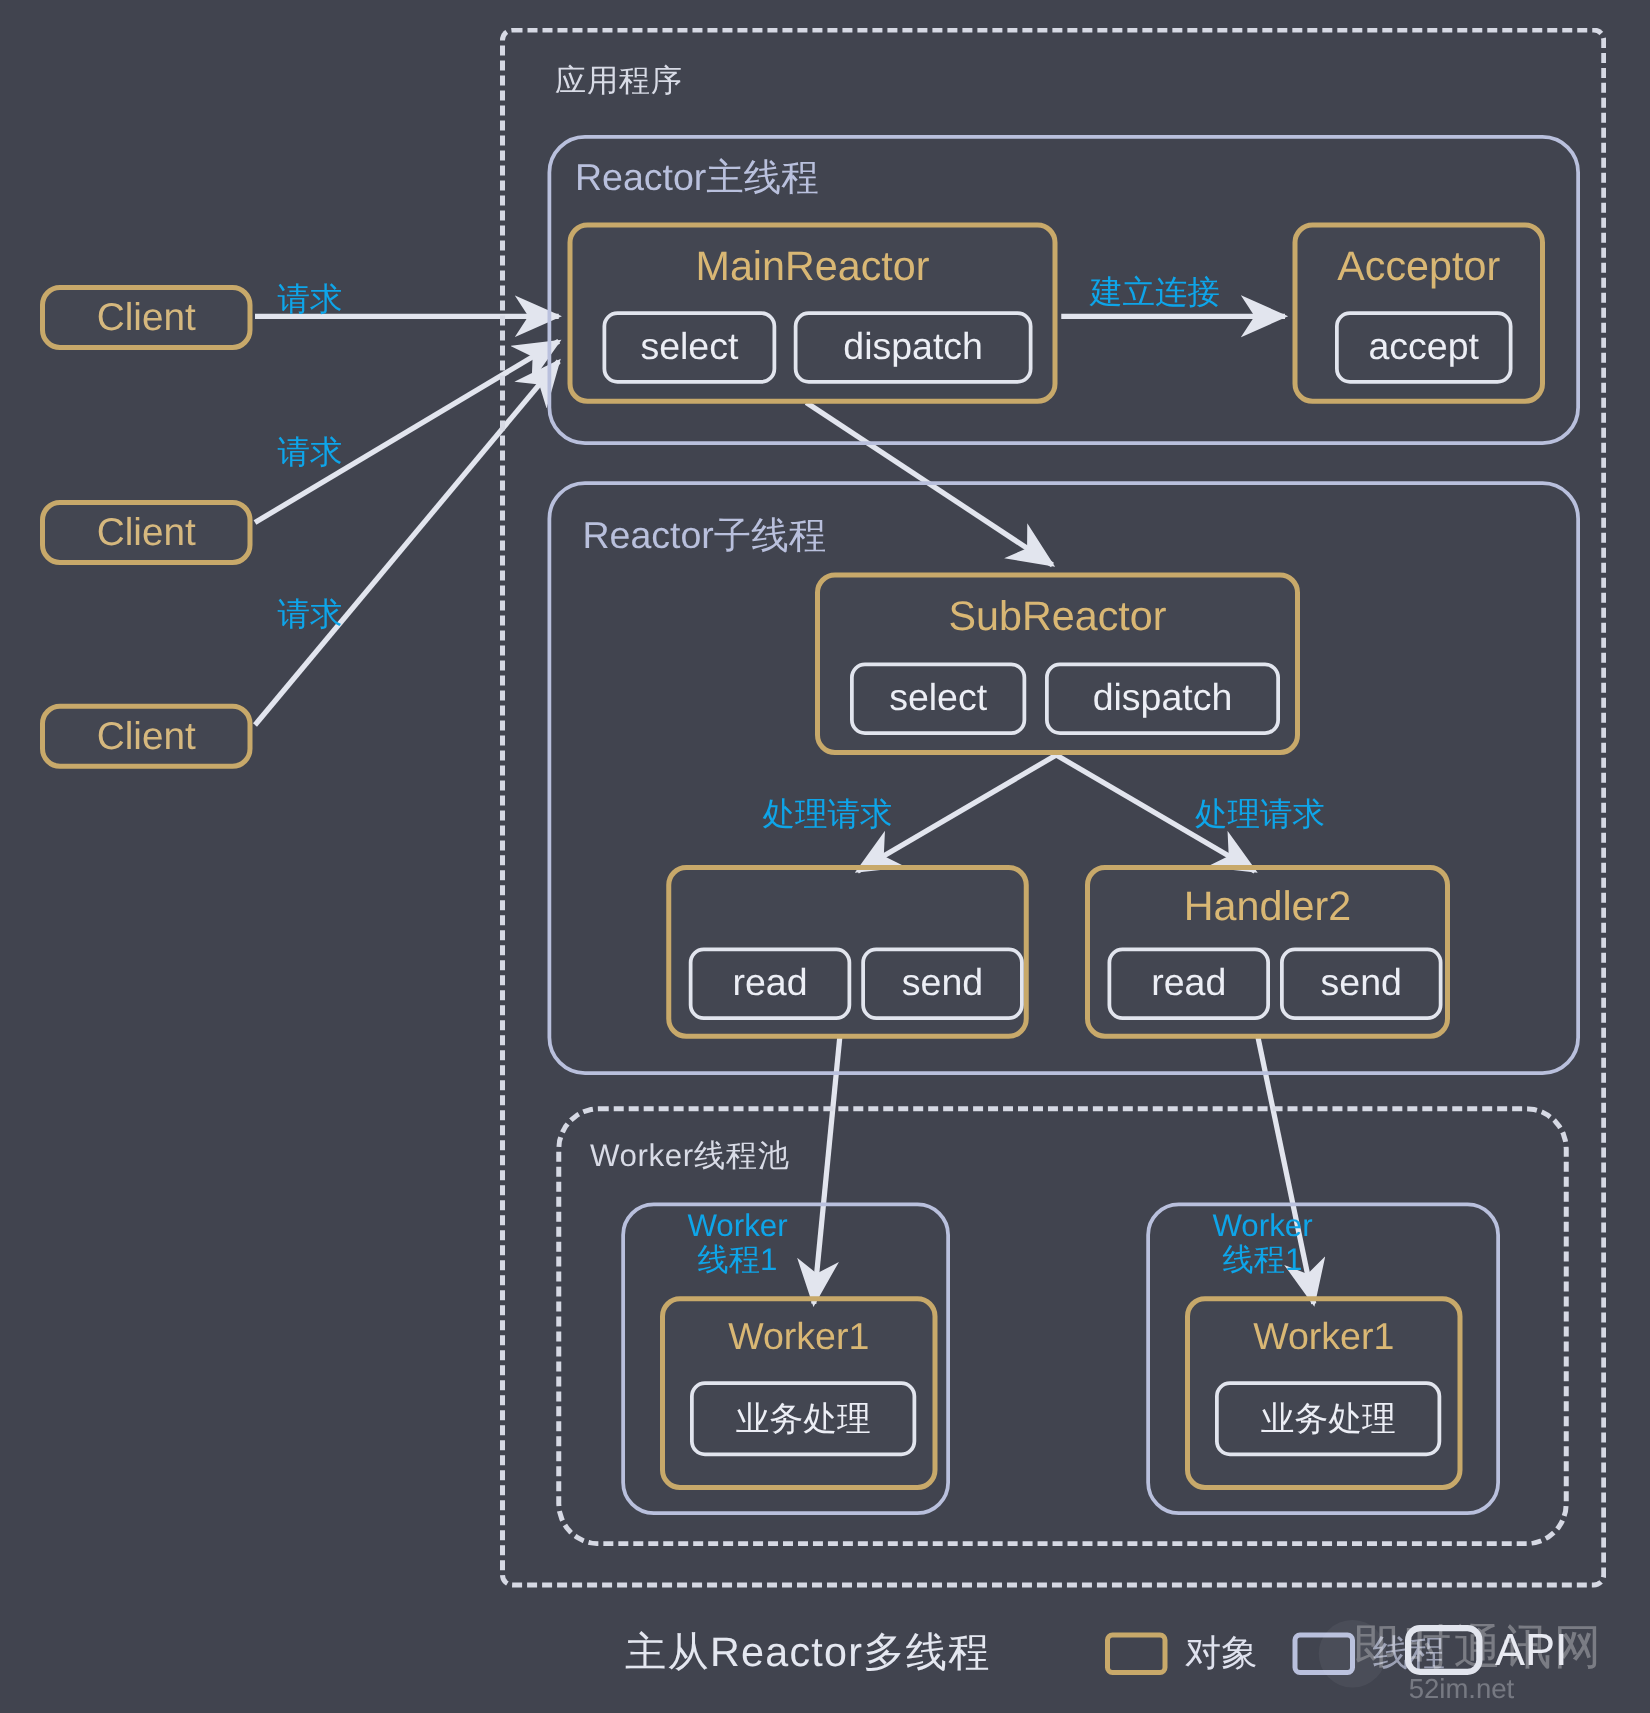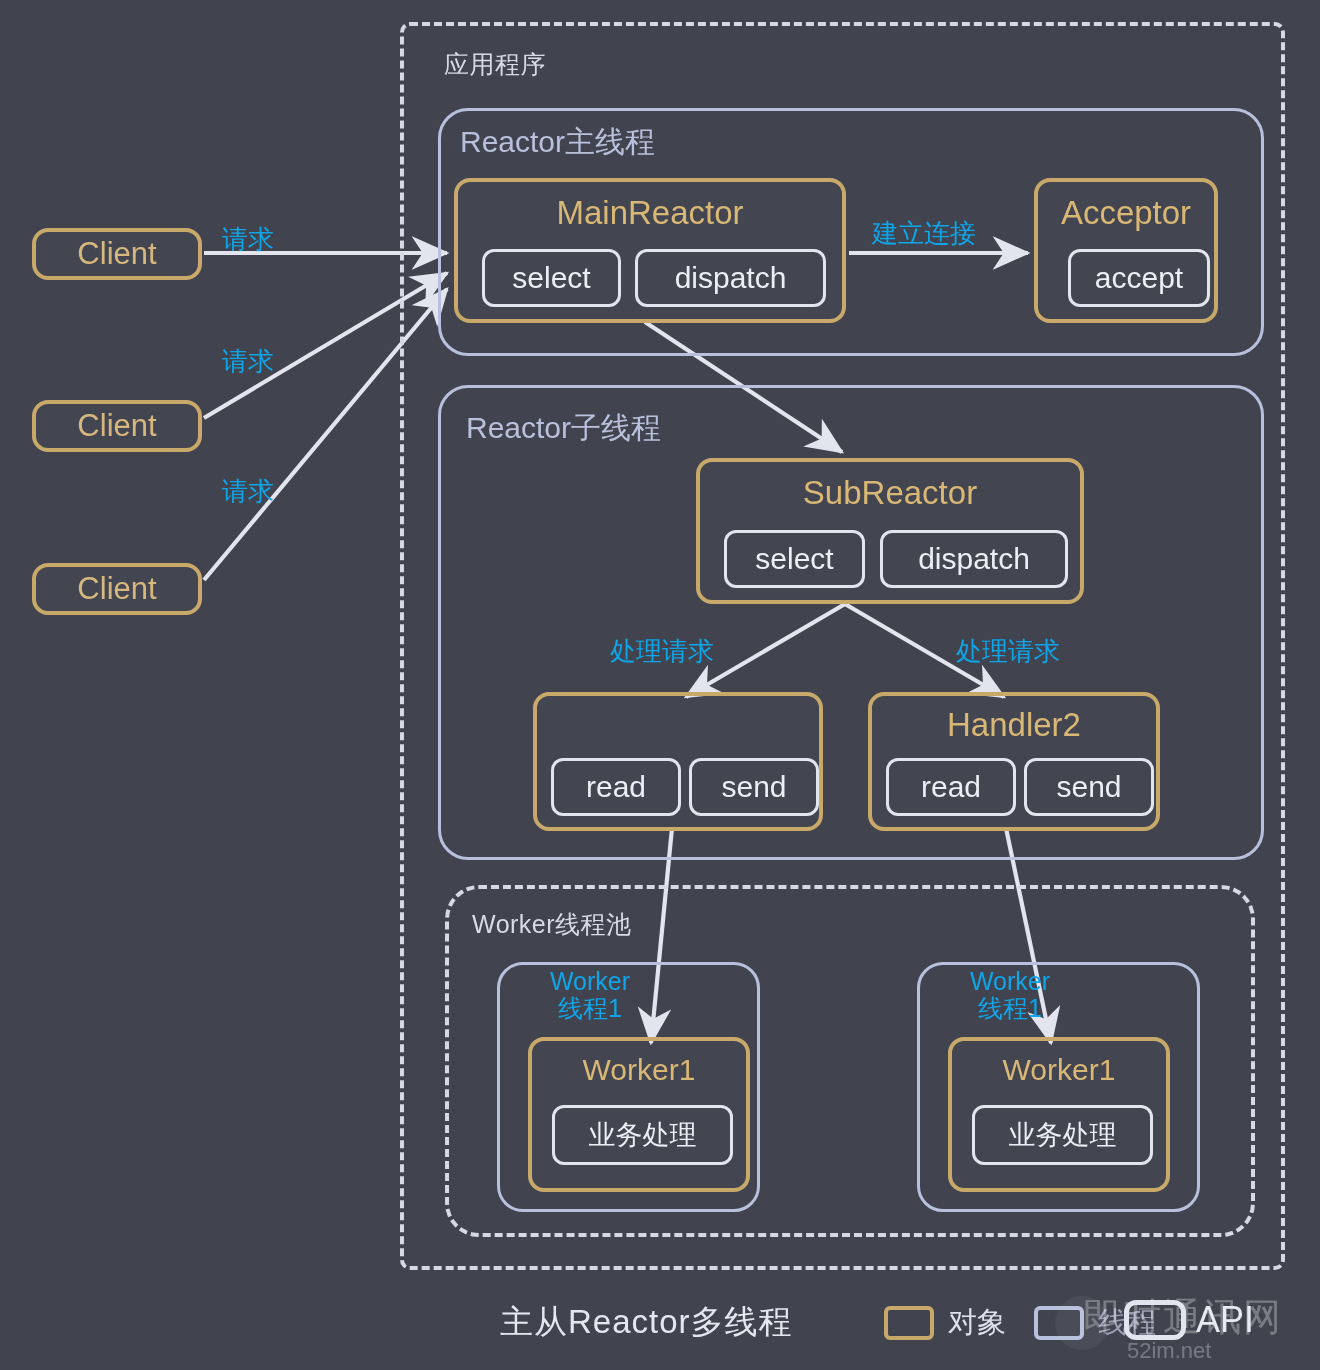--- a/index.html
+++ b/index.html
@@ -165,32 +165,32 @@
   <div class="abs obj-box" style="left:454px;top:178px;width:392px;height:145px;">
     <div class="lbl-obj" style="position:absolute;left:0;right:0;top:12px;">MainReactor</div>
     <div class="chip" style="position:absolute;left:24px;top:67px;width:133px;height:52px;">
       <span class="lbl-chip">select</span>
     </div>
     <div class="chip" style="position:absolute;left:177px;top:67px;width:185px;height:52px;">
       <span class="lbl-chip">dispatch</span>
     </div>
   </div>
 
-  <div class="abs obj-box" style="left:1034px;top:178px;width:184px;height:145px;">
+  <div class="abs obj-box" style="left:1034px;top:178px;width:202px;height:145px;">
     <div class="lbl-obj" style="position:absolute;left:0;right:0;top:12px;">Acceptor</div>
     <div class="chip" style="position:absolute;left:30px;top:67px;width:136px;height:52px;">
       <span class="lbl-chip">accept</span>
     </div>
   </div>
   <div class="abs lbl-edge" style="left:872px;top:216px;">建立连接</div>
 
   <div class="abs thread-box" style="left:438px;top:385px;width:826px;height:475px;"></div>
   <div class="abs lbl-thread" style="left:466px;top:408px;">Reactor子线程</div>
 
-  <div class="abs obj-box" style="left:652px;top:458px;width:388px;height:146px;margin-left:44px;">
+  <div class="abs obj-box" style="left:652px;top:458px;width:388px;height:146px;">
     <div class="lbl-obj" style="position:absolute;left:0;right:0;top:12px;">SubReactor</div>
     <div class="chip" style="position:absolute;left:24px;top:68px;width:135px;height:52px;">
       <span class="lbl-chip">select</span>
     </div>
     <div class="chip" style="position:absolute;left:180px;top:68px;width:182px;height:52px;">
       <span class="lbl-chip">dispatch</span>
     </div>
   </div>
 
   <div class="abs obj-box" style="left:533px;top:692px;width:290px;height:139px;">

